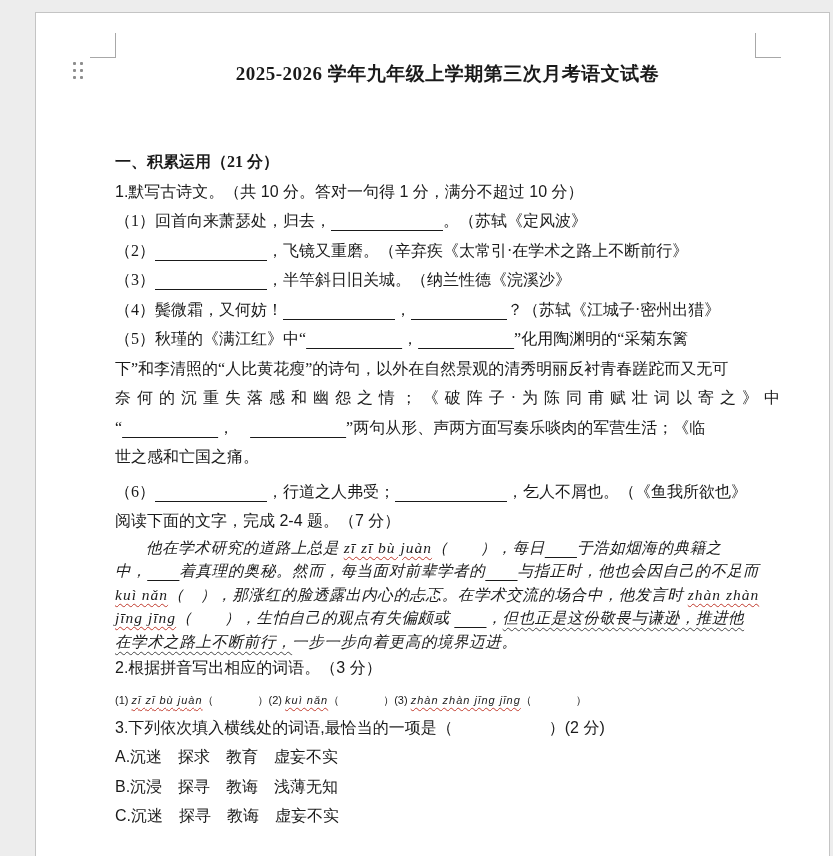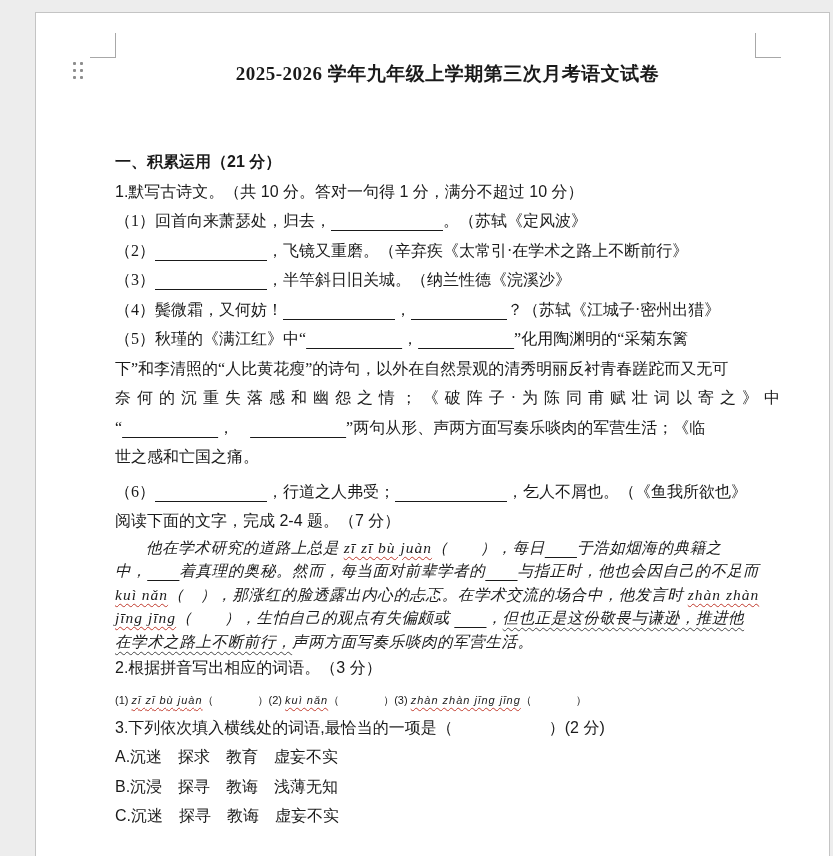--- a/index.html
+++ b/index.html
@@ -22,21 +22,21 @@
   .drag{position:absolute;left:37px;top:49px;display:grid;grid-template-columns:3px 3px;grid-auto-rows:3px;gap:4px;cursor:grab;}
   .drag i{display:block;width:3px;height:3px;background:#8d8d8d;border-radius:1px;}
   .content{position:absolute;left:79px;top:48px;width:665px;}
   .title{
     text-align:center;font-size:19px;font-weight:bold;line-height:26px;
     margin:0 0 60px 0;letter-spacing:0.5px;
     font-family:"Liberation Serif","DejaVu Serif",serif;
   }
   .ln{line-height:29.5px;font-size:16px;white-space:nowrap;}
   .sans{font-family:"Liberation Sans","DejaVu Sans",sans-serif;}
-  .hd{font-weight:bold;}
+  .hd{font-weight:bold;font-family:Liberation Serif, serif;}
   .just{text-align:justify;text-align-last:justify;}
   .kai{line-height:23.5px;font-size:15.5px;font-style:italic;letter-spacing:0.6px;}
   .ind{text-indent:31px;}
   .q2i{line-height:26px;padding-top:4px;font-size:11px;}
   .mt5{margin-top:5px;}
   
   .bl{text-decoration-line:underline;text-decoration-thickness:1.2px;text-underline-offset:4px;}
   
   .py{
     font-style:italic;letter-spacing:1px;
@@ -78,21 +78,21 @@
         <div class="ln"><span>下”和李清照的“人比黄花瘦”的诗句，以外在自然景观的清秀明丽反衬青春蹉跎而又无可</span></div>
         <div class="ln just"><span>奈何的沉重失落感和幽怨之情；《破阵子·为陈同甫赋壮词以寄之》中</span></div>
         <div class="ln"><span>“</span><span class="bl">　　　　　　</span><span>，　</span><span class="bl">　　　　　　</span><span>”两句从形、声两方面写奏乐啖肉的军营生活；《临</span></div>
         <div class="ln"><span>世之感和亡国之痛。</span></div>
         <div class="ln mt5"><span>（6）</span><span class="bl">　　　　　　　</span><span>，行道之人弗受；</span><span class="bl">　　　　　　　</span><span>，乞人不屑也。（《鱼我所欲也》</span></div>
         <div class="ln sans"><span>阅读下面的文字，完成 2-4 题。（7 分）</span></div>
         <div class="ln kai ind"><span>他在学术研究的道路上总是 </span><span class="py">zī zī bù juàn</span><span>（　　），每日</span><span class="bl">　　</span><span>于浩如烟海的典籍之</span></div>
         <div class="ln kai"><span>中，</span><span class="bl">　　</span><span>着真理的奥秘。然而，每当面对前辈学者的</span><span class="bl">　　</span><span>与指正时，他也会因自己的不足而</span></div>
         <div class="ln kai"><span class="py">kuì nǎn</span><span>（　），那涨红的脸透露出内心的忐忑。在学术交流的场合中，他发言时 </span><span class="py">zhàn zhàn</span></div>
         <div class="ln kai"><span class="py">jīng jīng</span><span>（　　），生怕自己的观点有失偏颇或 </span><span class="bl">　　</span><span>，</span><span class="wv">但也正是这份敬畏与谦逊，推进他</span></div>
-        <div class="ln kai"><span class="wv">在学术之路上不断前行，</span><span>声两方面写奏乐啖肉的军营生活。</span></div>
+        <div class="ln kai"><span class="wv">在学术之路上不断前行，</span><span>一步一步向着更高的境界迈进。</span></div>
         <div class="ln sans"><span>2.根据拼音写出相应的词语。（3 分）</span></div>
         <div class="ln q2i sans"><span>(1) </span><span class="py">zī zī bù juàn</span><span>（　　　　）(2) </span><span class="py">kuì nǎn</span><span>（　　　　）(3) </span><span class="py">zhàn zhàn jīng jīng</span><span>（　　　　）</span></div>
         <div class="ln sans"><span>3.下列依次填入横线处的词语,最恰当的一项是（　　　　　　）(2 分)</span></div>
         <div class="ln sans"><span>A.沉迷　探求　教育　虚妄不实</span></div>
         <div class="ln sans"><span>B.沉浸　探寻　教诲　浅薄无知</span></div>
         <div class="ln sans"><span>C.沉迷　探寻　教诲　虚妄不实</span></div>
       </div>
   </div>
 </div>
 

